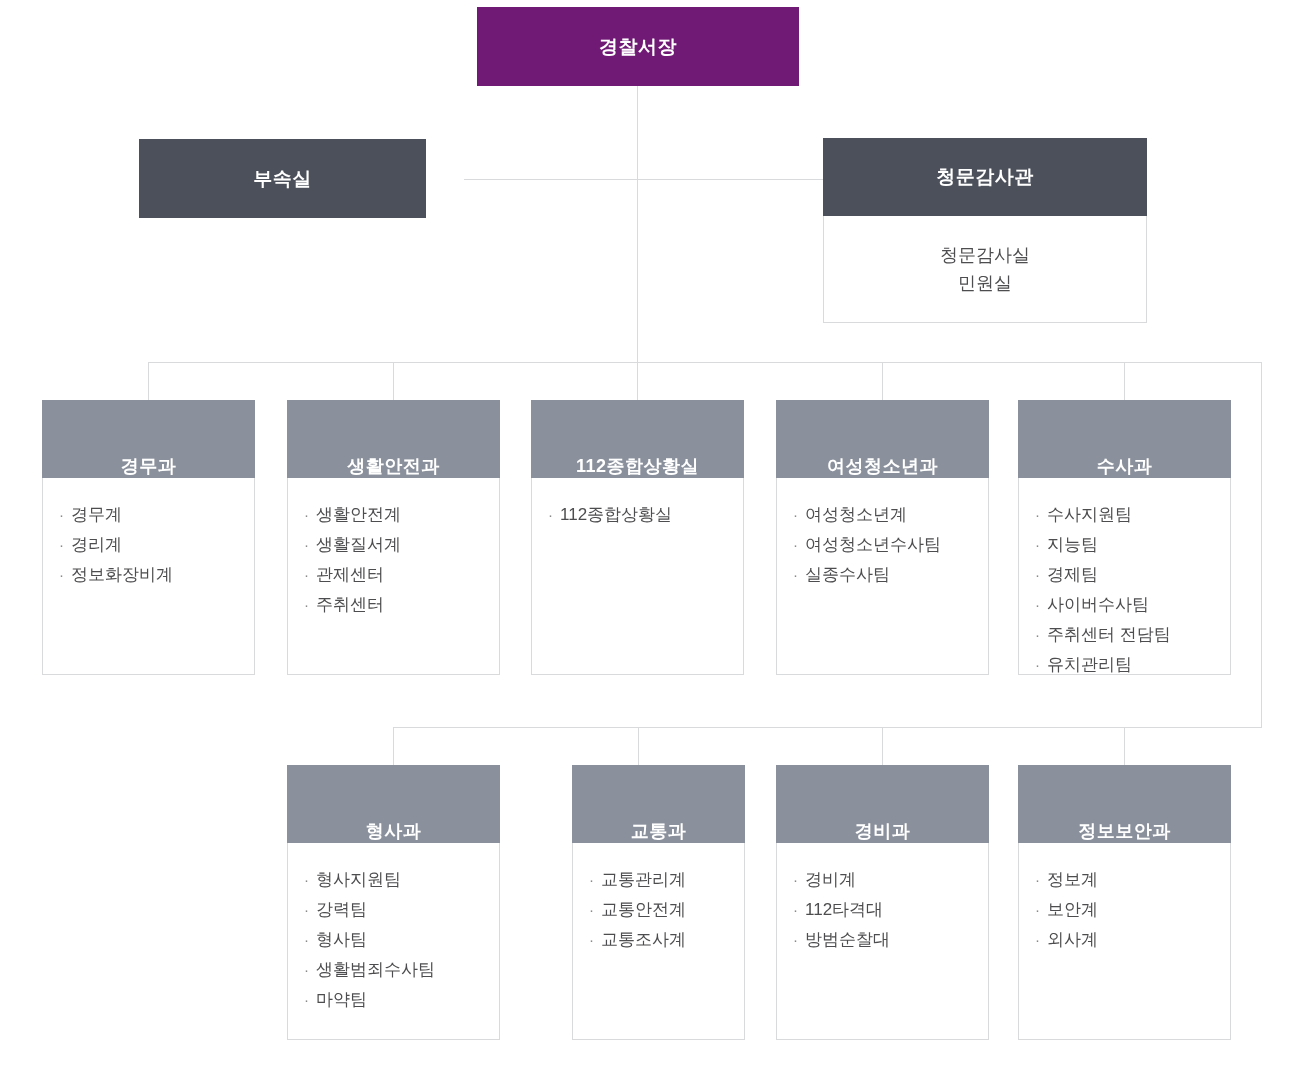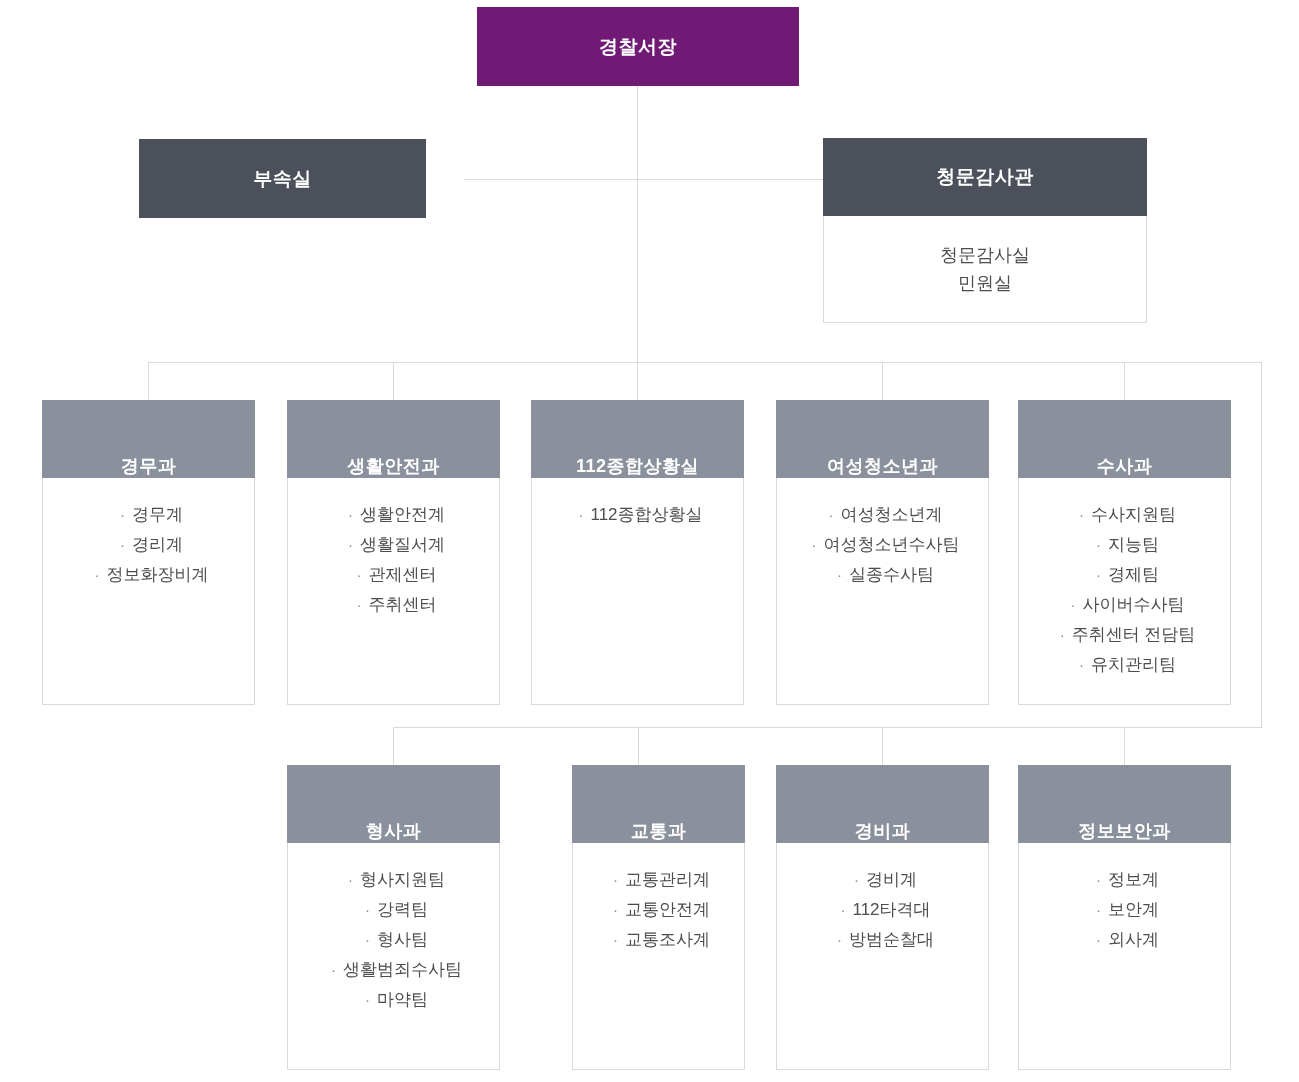--- a/index.html
+++ b/index.html
@@ -27,21 +27,21 @@
   }
   .dept-body{
     box-sizing:border-box;border:1px solid #d9dadc;border-top:none;background:#ffffff;
     padding:22px 10px 0 16px;
   }
   .dept-body ul{list-style:none;margin:0;padding:0;}
   .dept-body li{
     font-size:17px;color:#4d4d4f;line-height:30px;white-space:nowrap;
   }
   .dept-body li::before{content:"·";color:#8a8a8a;margin-right:7px;font-size:15px;}
-  .h227{height:227px;text-align:center;}
+  .h227{height:197px;}
 </style>
 </head>
 <body>
 
 <div class="canvas">
 
   <div class="line" style="left:637px;top:86px;width:1px;height:276px;"></div>
   <div class="line" style="left:464px;top:179px;width:359px;height:1px;"></div>
   <div class="line" style="left:148px;top:362px;width:1114px;height:1px;"></div>
   <div class="line" style="left:148px;top:362px;width:1px;height:38px;"></div>

